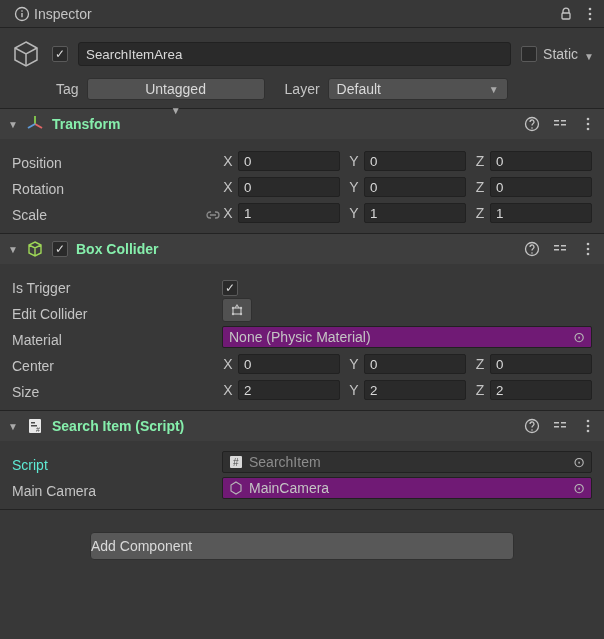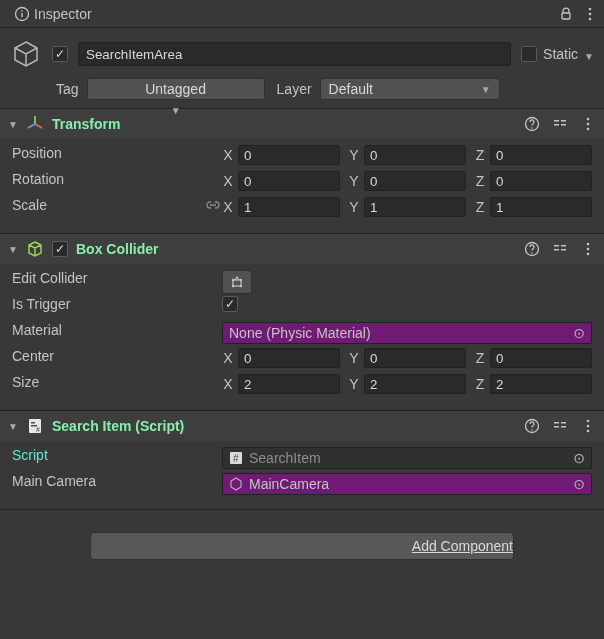--- a/index.html
+++ b/index.html
@@ -20,41 +20,41 @@
 .dropdown.layer { width: 180px; }
 .chev { font-size: 10px; color: #aaa; }
 
 .component { border-top: 1px solid #232323; }
 .comp-header { display: flex; align-items: center; height: 30px; padding: 0 8px; gap: 8px; background: #3e3e3e; }
 .foldout { width: 10px; font-size: 10px; color: #aaa; }
 .comp-title { font-weight: 600; color: #86efac; flex: 1; }
 .comp-icons { display: flex; gap: 12px; color: #c4c4c4; }
 .comp-body { padding: 6px 12px 10px 12px; }
 
-.row { display: flex; align-items: flex-start; height: 26px; }
+.row { display: flex; align-items: flex-end; height: 26px; }
 .row .label { width: 210px; color: #c4c4c4; }
 .xyz { display: flex; gap: 8px; flex: 1; }
 .axis { display: flex; align-items: center; gap: 4px; flex: 1; }
 .axis .ax-label { width: 12px; text-align: center; color: #c4c4c4; }
 .num-input { flex: 1; background: #2a2a2a; border: 1px solid #212121; border-radius: 2px; padding: 2px 5px; color: #d9d9d9; height: 20px; width: 100%; }
 
 .obj-field { flex: 1; display: flex; align-items: center; background: #701a75; border: 1px solid #212121; border-radius: 2px; height: 22px; padding: 0 4px 0 6px; gap: 6px; }
 .obj-field.readonly { background: #303030; color: #8c8c8c; }
 .obj-field .ofv { flex: 1; white-space: nowrap; overflow: hidden; }
 .obj-field .target { width: 16px; text-align: center; color: #b8b8b8; }
 
 .checkbox { width: 16px; height: 16px; background: #2a2a2a; border: 1px solid #5a5a5a; border-radius: 2px; display: inline-flex; align-items: center; justify-content: center; font-size: 12px; color: #d9d9d9; }
 .checkbox.checked::after { content: "✓"; }
 
 .edit-btn { width: 30px; height: 24px; background: #515151; border: 1px solid #303030; border-radius: 3px; display: flex; align-items: center; justify-content: center; }
 
 .link-icon { width: 18px; display: flex; justify-content: center; color: #8a8a8a; }
 
 .add-comp-wrap { padding: 22px 90px 10px; }
-.add-comp { width: 100%; height: 28px; background: #585858; border: 1px solid #303030; border-radius: 4px; color: #d9d9d9; display: flex; align-items: center; justify-content: flex-end; text-decoration: underline; }
+.add-comp { width: 100%; height: 28px; background: #585858; border: 1px solid #303030; border-radius: 4px; color: #d9d9d9; display: flex; align-items: center; justify-content: flex-start; }
 
 svg { display: block; }
 .icn16 { width: 16px; height: 16px; }
 .icn18 { width: 18px; height: 18px; }
 </style>
 </head>
 <body>
 
 <div class="title-bar">
   <span class="icn">
@@ -95,21 +95,21 @@
       <span>Static</span>
       <span class="chev">▼</span>
     </div>
   </div>
   <div class="header-row2">
     <span>Tag</span>
     <div class="dropdown tag">
       <span>Untagged</span>
       <span class="chev">▼</span>
     </div>
-    <span style="margin-left:4px">Layer</span>
+    <span style="margin-left:12px">Layer</span>
     <div class="dropdown layer">
       <span>Default</span>
       <span class="chev">▼</span>
     </div>
   </div>
 </div>
 
 <div class="component">
   <div class="comp-header">
     <span class="foldout">▼</span>
@@ -238,35 +238,35 @@
           <svg class="icn16" viewBox="0 0 16 16">
             <circle cx="8" cy="3" r="1.3" fill="#c4c4c4"></circle>
             <circle cx="8" cy="8" r="1.3" fill="#c4c4c4"></circle>
             <circle cx="8" cy="13" r="1.3" fill="#c4c4c4"></circle>
           </svg>
         </span>
     </div>
   </div>
   <div class="comp-body">
     <div class="row">
+      <span class="label">Is Trigger</span>
+      <span class="checkbox checked"></span>
+    </div>
+    <div class="row">
       <span class="label">Edit Collider</span>
       <div class="edit-btn">
         <svg class="icn16" viewBox="0 0 16 16">
             <rect x="4" y="6" width="8" height="6" fill="none" stroke="#c4c4c4" stroke-width="1.2"></rect>
             <circle cx="4" cy="6" r="1.2" fill="#c4c4c4"></circle>
             <circle cx="12" cy="6" r="1.2" fill="#c4c4c4"></circle>
             <circle cx="4" cy="12" r="1.2" fill="#c4c4c4"></circle>
             <circle cx="12" cy="12" r="1.2" fill="#c4c4c4"></circle>
             <path d="M6 6 L8 3 L10 6" fill="none" stroke="#c4c4c4" stroke-width="1.2"></path>
           </svg>
       </div>
-    </div>
-    <div class="row">
-      <span class="label">Is Trigger</span>
-      <span class="checkbox checked"></span>
     </div>
     <div class="row">
       <span class="label">Material</span>
       <div class="obj-field">
         <span class="ofv">None (Physic Material)</span>
         <span class="target">⊙</span>
       </div>
     </div>
     <div class="row">
       <span class="label">Center</span>

